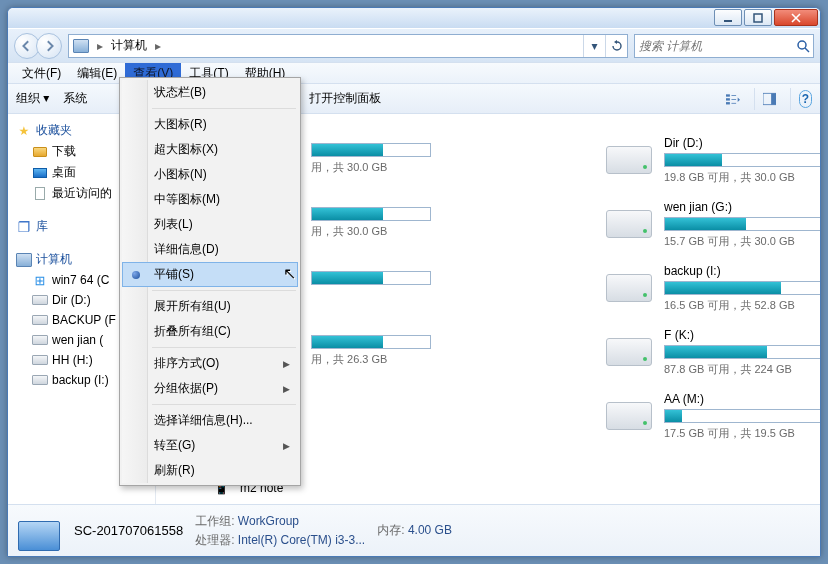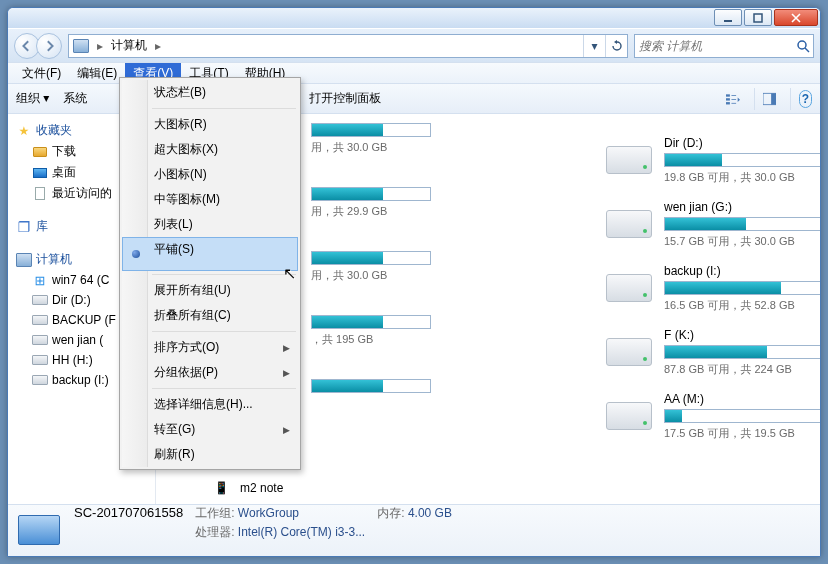--- a/index.html
+++ b/index.html
@@ -23,21 +23,21 @@
 .addr-sep { padding: 0 4px; color: #666; }
 .addr-right { margin-left: auto; display: flex; height: 100%; }
 .addr-btn { width: 22px; border-left: 1px solid #cbd8e8; display: flex; align-items: center; justify-content: center; color: #33557a; }
 .search-box { width: 180px; height: 24px; background: #fff; border: 1px solid #8faed1; display: flex; align-items: center; padding: 0 4px; }
 .search-box input { border: none; outline: none; flex: 1; font-style: italic; color: #888; }
 .search-box .mag { color: #2a5fa5; }
 
 
 .menubar { height: 22px; background: linear-gradient(#f7fafd,#ebf2fa); border-top: 1px solid #d4e0ef; border-bottom: 1px solid #d4e0ef; display: flex; align-items: stretch; padding-left: 6px; }
 .menu-item { padding: 0 8px; display: flex; align-items: center; }
-.menu-item.active { background: #2f6bd6; color: #ffffff; }
+.menu-item.active { background: #2f6bd6; color: #0f172a; }
 
 
 .toolbar { height: 30px; background: linear-gradient(#f5f9fd,#e6eef8); border-bottom: 1px solid #d4e0ef; display: flex; align-items: center; padding: 0 8px; gap: 14px; }
 .toolbar .spacer { flex: 1; }
 .tb-icon { width: 22px; height: 22px; display: flex; align-items: center; justify-content: center; border-left: 1px solid #d4e0ef; padding-left: 8px; }
 .tb-icon.first { border-left: none; }
 .tb-help { border: 1px solid #5aa5e0; border-radius: 9px; width: 18px; height: 18px; color: #1a66b0; display: flex; align-items: center; justify-content: center; font-weight: bold; }
 
 
 .body-split { flex: 1; display: flex; min-height: 0; background: #fff; }
@@ -65,32 +65,32 @@
 .drive-tile { display: flex; gap: 10px; height: 60px; margin-bottom: 4px; }
 .di { width: 48px; height: 40px; }
 .di-body { width: 46px; height: 28px; background: linear-gradient(#f7f8fa,#d7dde4); border: 1px solid #b7c0ca; border-radius: 3px; margin-top: 10px; position: relative; }
 .di-body::after { content: ""; position: absolute; right: 4px; bottom: 4px; width: 4px; height: 4px; background: #44c16b; border-radius: 50%; }
 .d-info { flex: 1; }
 .bar { width: 170px; height: 14px; border: 1px solid #9fb6cf; background: #fff; margin: 3px 0; }
 .fill { height: 100%; background: linear-gradient(#33c1d6,#0a8ea5); }
 .sub { font-size: 11px; color: #6a6a6a; }
 
 
-.details-bar { height: 52px; border-top: 1px solid #d4e0ef; background: linear-gradient(#f7fafd,#ecf2f9); display: flex; align-items: flex-start; padding: 0 10px; gap: 12px; }
+.details-bar { height: 52px; border-top: 1px solid #d4e0ef; background: linear-gradient(#f7fafd,#ecf2f9); display: flex; align-items: center; padding: 0 10px; gap: 12px; }
 .pc-thumb { width: 44px; height: 40px; display: flex; align-items: flex-end; }
 .pc-thumb .mon { width: 42px; height: 30px; background: linear-gradient(#b5d6f5,#4a8fd6); border: 1px solid #2f6bb0; border-radius: 2px; }
 .det-col { display: flex; flex-direction: column; gap: 2px; }
 .det-label { color: #6a6a6a; }
 .det-val { color: #2a4f8c; }
 
 
 .dropdown { position: absolute; left: 119px; top: 77px; width: 182px; background: #f2f2f2; border: 1px solid #a5a5a5; box-shadow: 2px 3px 6px rgba(0,0,0,.25); padding: 2px; z-index: 50; }
 .dropdown .gutter { position: absolute; left: 2px; top: 2px; bottom: 2px; width: 26px; background: linear-gradient(90deg,#f6f6f6,#ececec); border-right: 1px solid #dcdcdc; }
 .dd-item { position: relative; padding: 4px 18px 4px 32px; }
-.dd-item.highlight { background: #c5def7; border: 1px solid #7fb3e8; padding: 3px 17px 12px 31px; }
+.dd-item.highlight { background: #c5def7; border: 1px solid #7fb3e8; padding: 3px 17px 3px 31px; }
 .dd-sep { height: 1px; background: #dcdcdc; margin: 3px 2px 3px 30px; }
 .dd-arrow { position: absolute; right: 8px; top: 50%; transform: translateY(-50%); font-size: 9px; color: #555; }
 .dd-bullet { position: absolute; left: 9px; top: 50%; transform: translateY(-50%); width: 8px; height: 8px; border-radius: 4px; background: radial-gradient(circle at 30% 30%, #7da7e8, #1d4f9c); }
 
 .cursor { position: absolute; left: 283px; top: 264px; z-index: 60; font-size: 16px; color: #000; text-shadow: 1px 1px 0 #fff; }
 svg { display: block; }
 </style>
 </head>
 <body>
 
@@ -268,58 +268,50 @@
                 <span class="drive-mini"></span>
               </span>
               <span>backup (I:)</span>
             </div>
           </div>
       </div>
     </div>
 
     <div class="content">
       <div class="drives">
-        <div class="drive-col" style="left:155px; top:6px" id="left-col">
+        <div class="drive-col" style="left:155px; top:26px" id="left-col">
             <div class="drive-tile">
               <div class="d-info">
                 <div class="bar" style="width:120px">
                   <div class="fill" style="width:60%"></div>
                 </div>
                 <div class="sub">用，共 30.0 GB</div>
               </div>
             </div>
             <div class="drive-tile">
               <div class="d-info">
                 <div class="bar" style="width:120px">
                   <div class="fill" style="width:60%"></div>
                 </div>
-                <div class="sub">用，共 29.9 GB</div>
+                <div class="sub">用，共 30.0 GB</div>
               </div>
             </div>
             <div class="drive-tile">
               <div class="d-info">
                 <div class="bar" style="width:120px">
                   <div class="fill" style="width:60%"></div>
                 </div>
-                <div class="sub">用，共 30.0 GB</div>
               </div>
             </div>
             <div class="drive-tile">
               <div class="d-info">
                 <div class="bar" style="width:120px">
                   <div class="fill" style="width:60%"></div>
                 </div>
-                <div class="sub">，共 195 GB</div>
-              </div>
-            </div>
-            <div class="drive-tile">
-              <div class="d-info">
-                <div class="bar" style="width:120px">
-                  <div class="fill" style="width:60%"></div>
-                </div>
+                <div class="sub">用，共 26.3 GB</div>
               </div>
             </div>
           </div>
         <div class="drive-col right" style="top:22px" id="right-col">
             <div class="drive-tile">
               <div class="di">
                 <div class="di-body"></div>
               </div>
     <div class="d-info">
       <div>Dir (D:)</div>
@@ -406,20 +398,21 @@
 
 <div class="dropdown">
   <div class="gutter"></div>
   <div class="dd-item">状态栏(B)</div>
   <div class="dd-sep"></div>
   <div class="dd-item">大图标(R)</div>
   <div class="dd-item">超大图标(X)</div>
   <div class="dd-item">小图标(N)</div>
   <div class="dd-item">中等图标(M)</div>
   <div class="dd-item">列表(L)</div>
+  <div class="dd-item">详细信息(D)</div>
   <div class="dd-item highlight"><span class="dd-bullet"></span><span>平铺(S)</span></div>
   <div class="dd-sep"></div>
   <div class="dd-item">展开所有组(U)</div>
   <div class="dd-item">折叠所有组(C)</div>
   <div class="dd-sep"></div>
   <div class="dd-item"><span>排序方式(O)</span><span class="dd-arrow">▶</span></div>
   <div class="dd-item"><span>分组依据(P)</span><span class="dd-arrow">▶</span></div>
   <div class="dd-sep"></div>
   <div class="dd-item">选择详细信息(H)...</div>
   <div class="dd-item"><span>转至(G)</span><span class="dd-arrow">▶</span></div>

